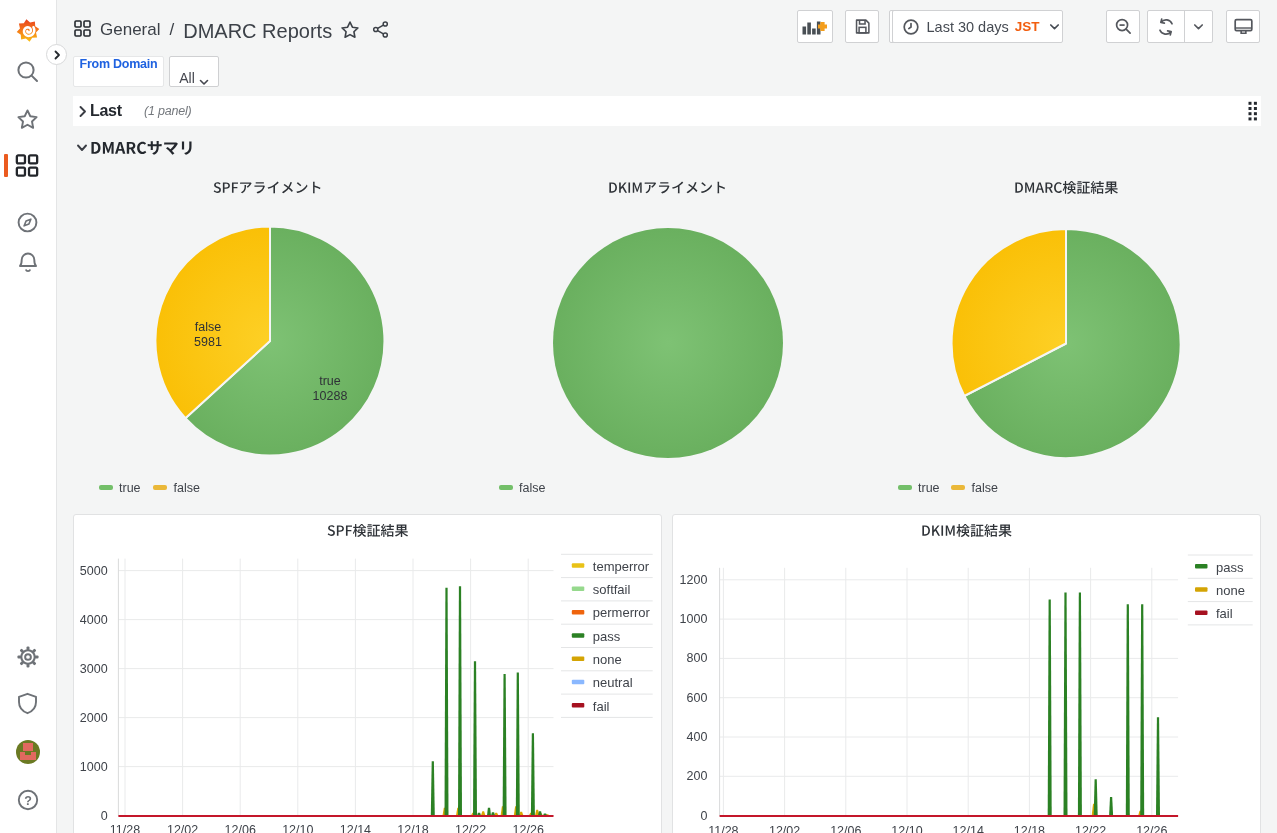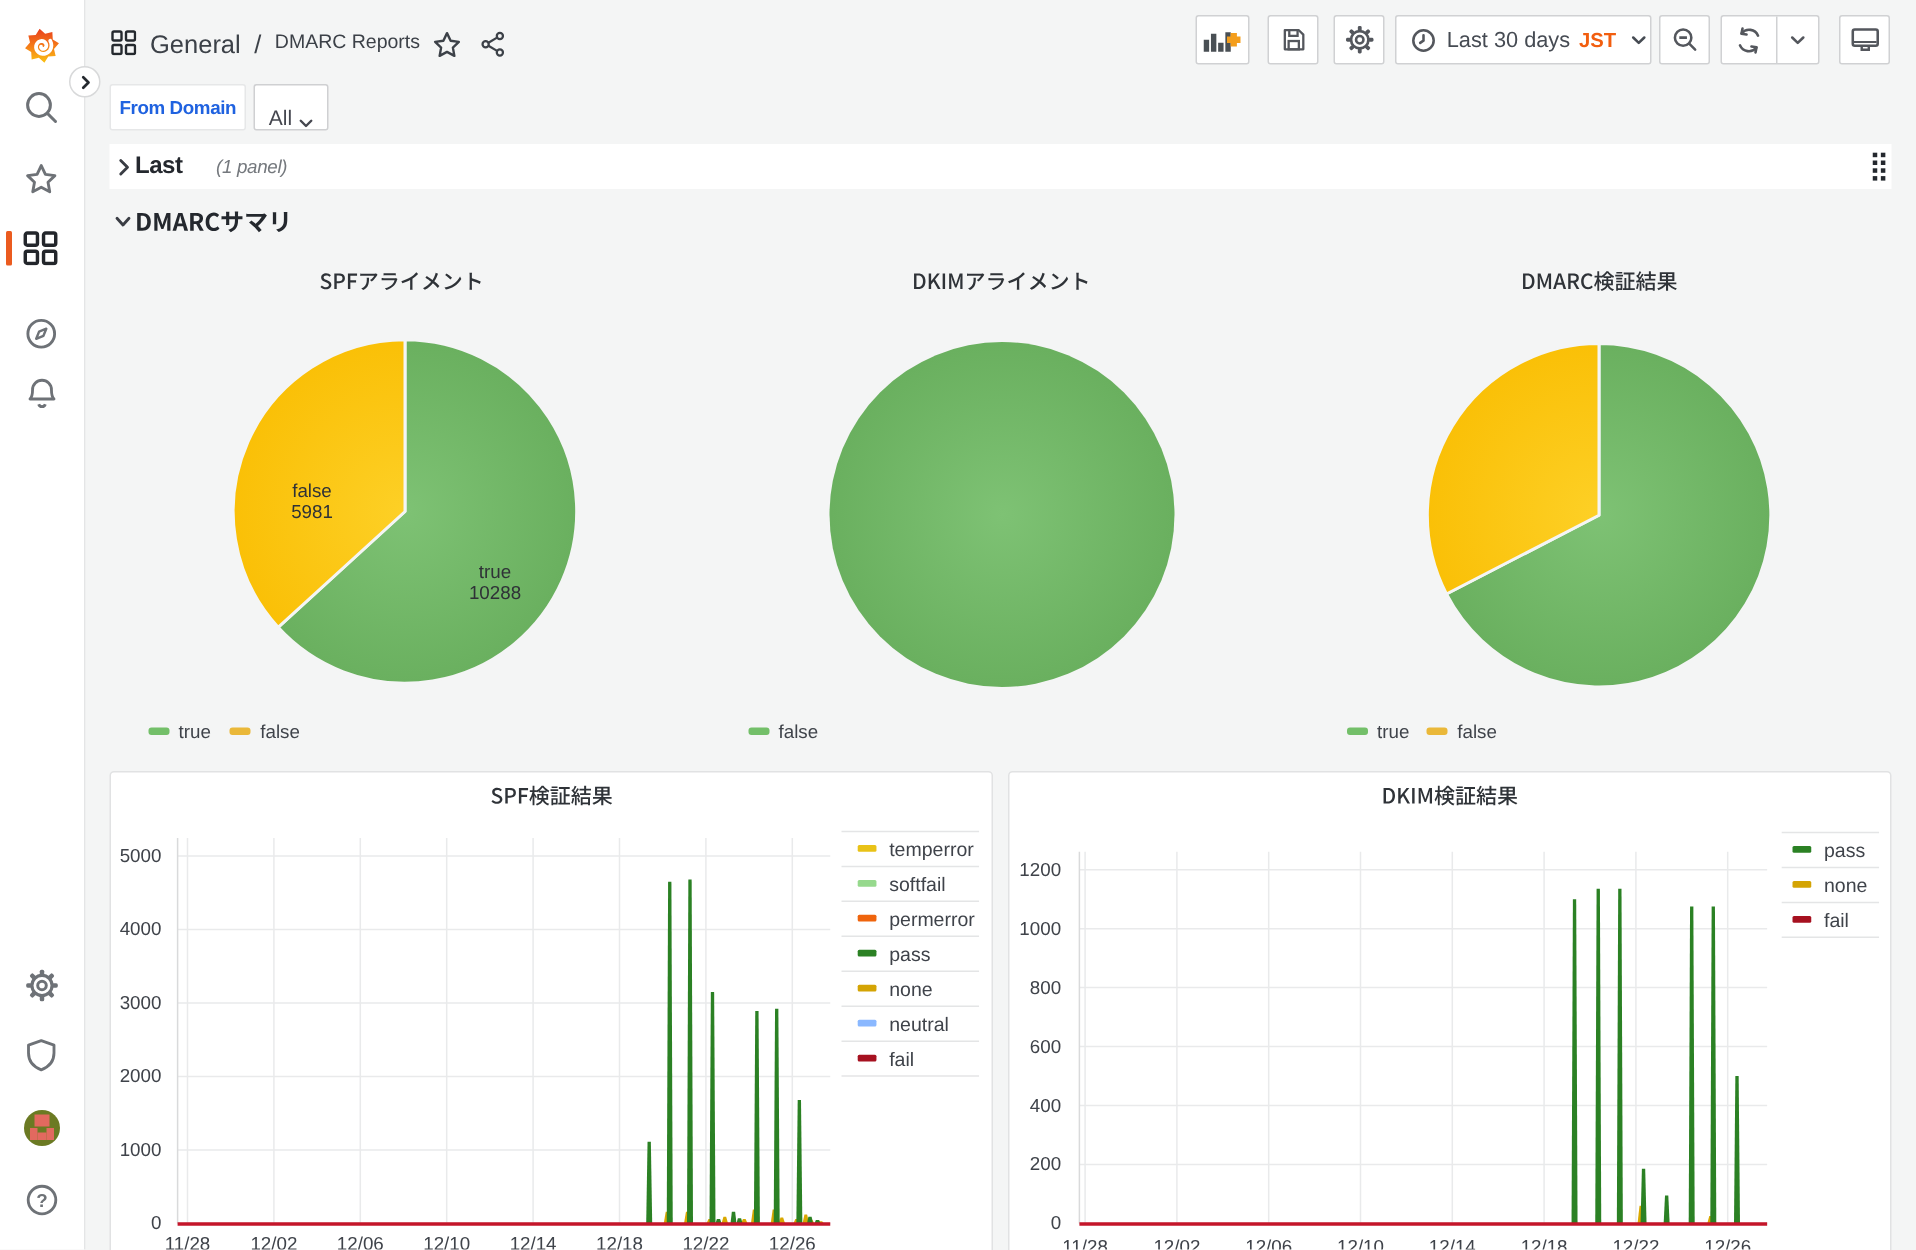--- a/index.html
+++ b/index.html
@@ -103,21 +103,21 @@
 
 <div id="breadcrumb" class="abs" style="left:74px;top:20px;height:18px;display:flex;align-items:flex-start;">
   <svg width="17" height="17" viewBox="0 0 17 17" style="margin-right:9px;">
     <rect x="1" y="1" width="6" height="6" rx="1" fill="none" stroke="#24292e" stroke-width="1.6"></rect>
     <rect x="10" y="1" width="6" height="6" rx="1" fill="none" stroke="#24292e" stroke-width="1.6"></rect>
     <rect x="1" y="10" width="6" height="6" rx="1" fill="none" stroke="#24292e" stroke-width="1.6"></rect>
     <rect x="10" y="10" width="6" height="6" rx="1" fill="none" stroke="#24292e" stroke-width="1.6"></rect>
   </svg>
   <span style="font-size:17px;color:#3c4148;">General</span>
   <span style="font-size:17px;color:#3c4148;margin:0 9px;">/</span>
-  <span style="font-size:13px;color:#3c4148;">DMARC Reports</span>
+  <span style="font-size:20px;color:#3c4148;">DMARC Reports</span>
   <svg width="20" height="20" viewBox="0 0 24 24" style="margin-left:8px;">
     <path d="M12 2.5 L14.9 8.6 L21.5 9.5 L16.7 14.1 L17.9 20.7 L12 17.5 L6.1 20.7 L7.3 14.1 L2.5 9.5 L9.1 8.6 Z" fill="none" stroke="#3c4148" stroke-width="1.9" stroke-linejoin="round"></path>
   </svg>
   <svg width="19" height="19" viewBox="0 0 24 24" style="margin-left:11px;">
     <circle cx="18" cy="5" r="2.6" fill="none" stroke="#3c4148" stroke-width="1.9"></circle>
     <circle cx="6" cy="12" r="2.6" fill="none" stroke="#3c4148" stroke-width="1.9"></circle>
     <circle cx="18" cy="19" r="2.6" fill="none" stroke="#3c4148" stroke-width="1.9"></circle>
     <line x1="8.4" y1="10.7" x2="15.6" y2="6.4" stroke="#3c4148" stroke-width="1.9"></line>
     <line x1="8.4" y1="13.3" x2="15.6" y2="17.6" stroke="#3c4148" stroke-width="1.9"></line>
   </svg>
@@ -146,21 +146,21 @@
       <rect x="-1.35" y="-9.6" width="2.7" height="3.6" rx="1" fill="#54575d" transform="rotate(0)"></rect>
         <rect x="-1.35" y="-9.6" width="2.7" height="3.6" rx="1" fill="#54575d" transform="rotate(45)"></rect>
         <rect x="-1.35" y="-9.6" width="2.7" height="3.6" rx="1" fill="#54575d" transform="rotate(90)"></rect>
         <rect x="-1.35" y="-9.6" width="2.7" height="3.6" rx="1" fill="#54575d" transform="rotate(135)"></rect>
         <rect x="-1.35" y="-9.6" width="2.7" height="3.6" rx="1" fill="#54575d" transform="rotate(180)"></rect>
         <rect x="-1.35" y="-9.6" width="2.7" height="3.6" rx="1" fill="#54575d" transform="rotate(225)"></rect>
         <rect x="-1.35" y="-9.6" width="2.7" height="3.6" rx="1" fill="#54575d" transform="rotate(270)"></rect>
         <rect x="-1.35" y="-9.6" width="2.7" height="3.6" rx="1" fill="#54575d" transform="rotate(315)"></rect>
       </svg>
     </div>
-    <div class="btn" style="left:930px;width:171px;gap:0;padding-left:7px;">
+    <div class="btn" style="left:892px;width:171px;gap:0;padding-left:7px;">
     <svg width="16" height="16" viewBox="0 0 16 16" style="margin-right:8px;">
       <circle cx="8" cy="8" r="6.8" fill="none" stroke="#54575d" stroke-width="1.7"></circle>
       <path d="M8 4.5 V8 L5.8 9.6" fill="none" stroke="#54575d" stroke-width="1.7" stroke-linecap="round"></path>
     </svg>
     <span style="font-size:14.5px;color:#464b53;">Last 30 days</span>
     <span style="font-size:13.5px;color:#f25e0f;font-weight:700;margin-left:6px;">JST</span>
     <svg width="11" height="8" viewBox="0 0 11 8" style="margin-left:9px;">
         <path d="M1.8 2 L5.5 5.6 L9.2 2" fill="none" stroke="#464b53" stroke-width="1.7" stroke-linecap="round" stroke-linejoin="round"></path>
       </svg>
   </div>
@@ -187,21 +187,21 @@
   </div>
     <div class="btn" style="left:1226px;width:34px;">
     <svg width="19" height="17" viewBox="0 0 20 18">
       <rect x="1.2" y="1.8" width="17.6" height="11.5" rx="1.4" fill="none" stroke="#54575d" stroke-width="1.8"></rect>
       <line x1="2" y1="10.6" x2="18" y2="10.6" stroke="#54575d" stroke-width="1.5"></line>
       <path d="M7.5 13.5 v2.6 h5 v-2.6" fill="none" stroke="#54575d" stroke-width="1.7"></path>
     </svg>
     </div>
   </div>
 
-<div class="abs" style="left:73px;top:56px;width:91px;height:31px;background:#fff;border:1px solid #e6e7e8;border-radius:2px;display:flex;align-items:center;justify-content:center;">
+<div class="abs" style="left:73px;top:56px;width:91px;height:31px;background:#fff;border:1px solid #e6e7e8;border-radius:2px;display:flex;align-items:flex-start;justify-content:center;">
   <span style="color:#1f62e0;font-weight:700;font-size:12.5px;letter-spacing:-0.25px;">From Domain</span>
 </div>
 <div class="abs" style="left:169px;top:56px;width:50px;height:31px;background:#fff;border:1px solid #cfd0d2;border-radius:2px;display:flex;align-items:flex-end;justify-content:center;gap:4px;">
   <span style="color:#45474f;font-size:14px;">All</span>
   <svg width="10" height="7" viewBox="0 0 10 7">
       <path d="M1.5 1.5 L5 5 L8.5 1.5" fill="none" stroke="#45474f" stroke-width="1.6" stroke-linecap="round" stroke-linejoin="round"></path>
     </svg>
 </div>
 
 <div class="abs" style="left:73px;top:96px;width:1188px;height:30px;background:#fff;"></div>

